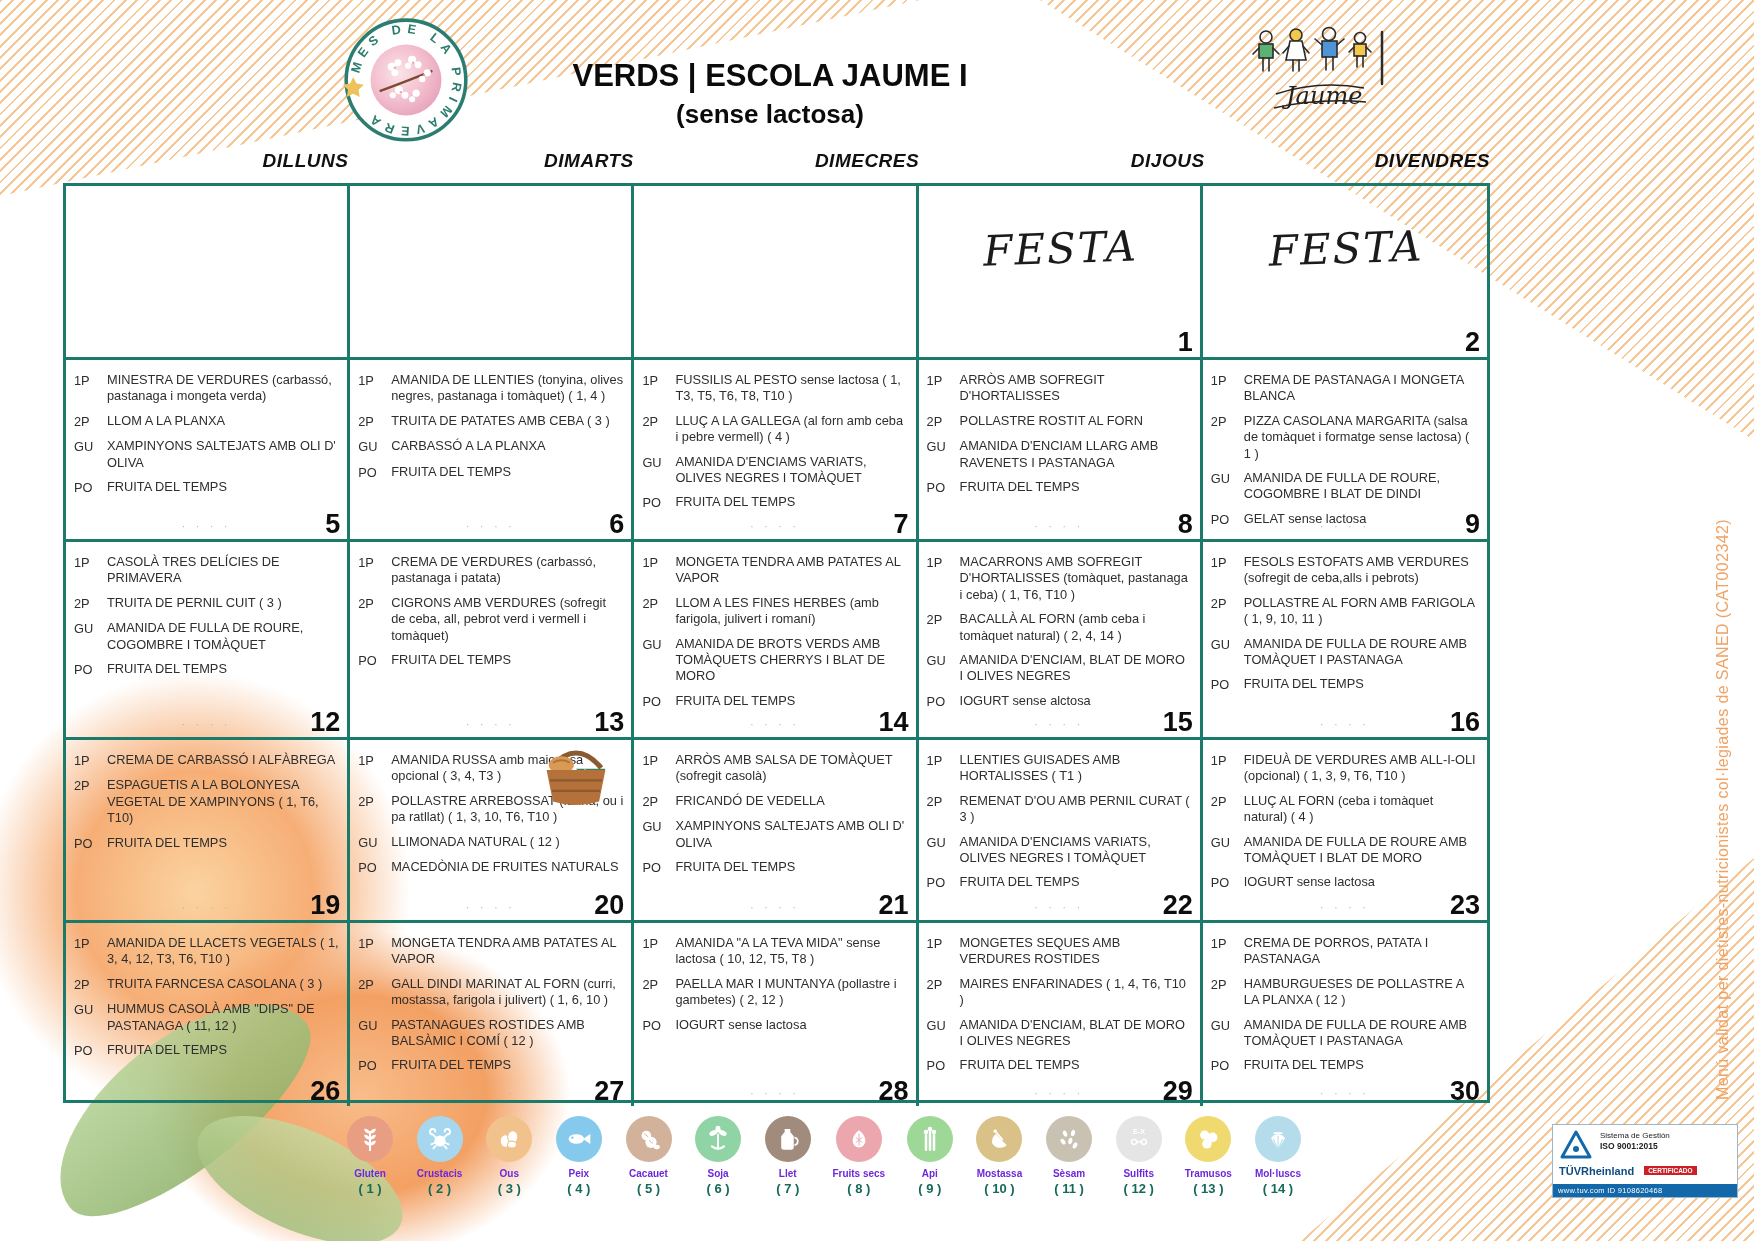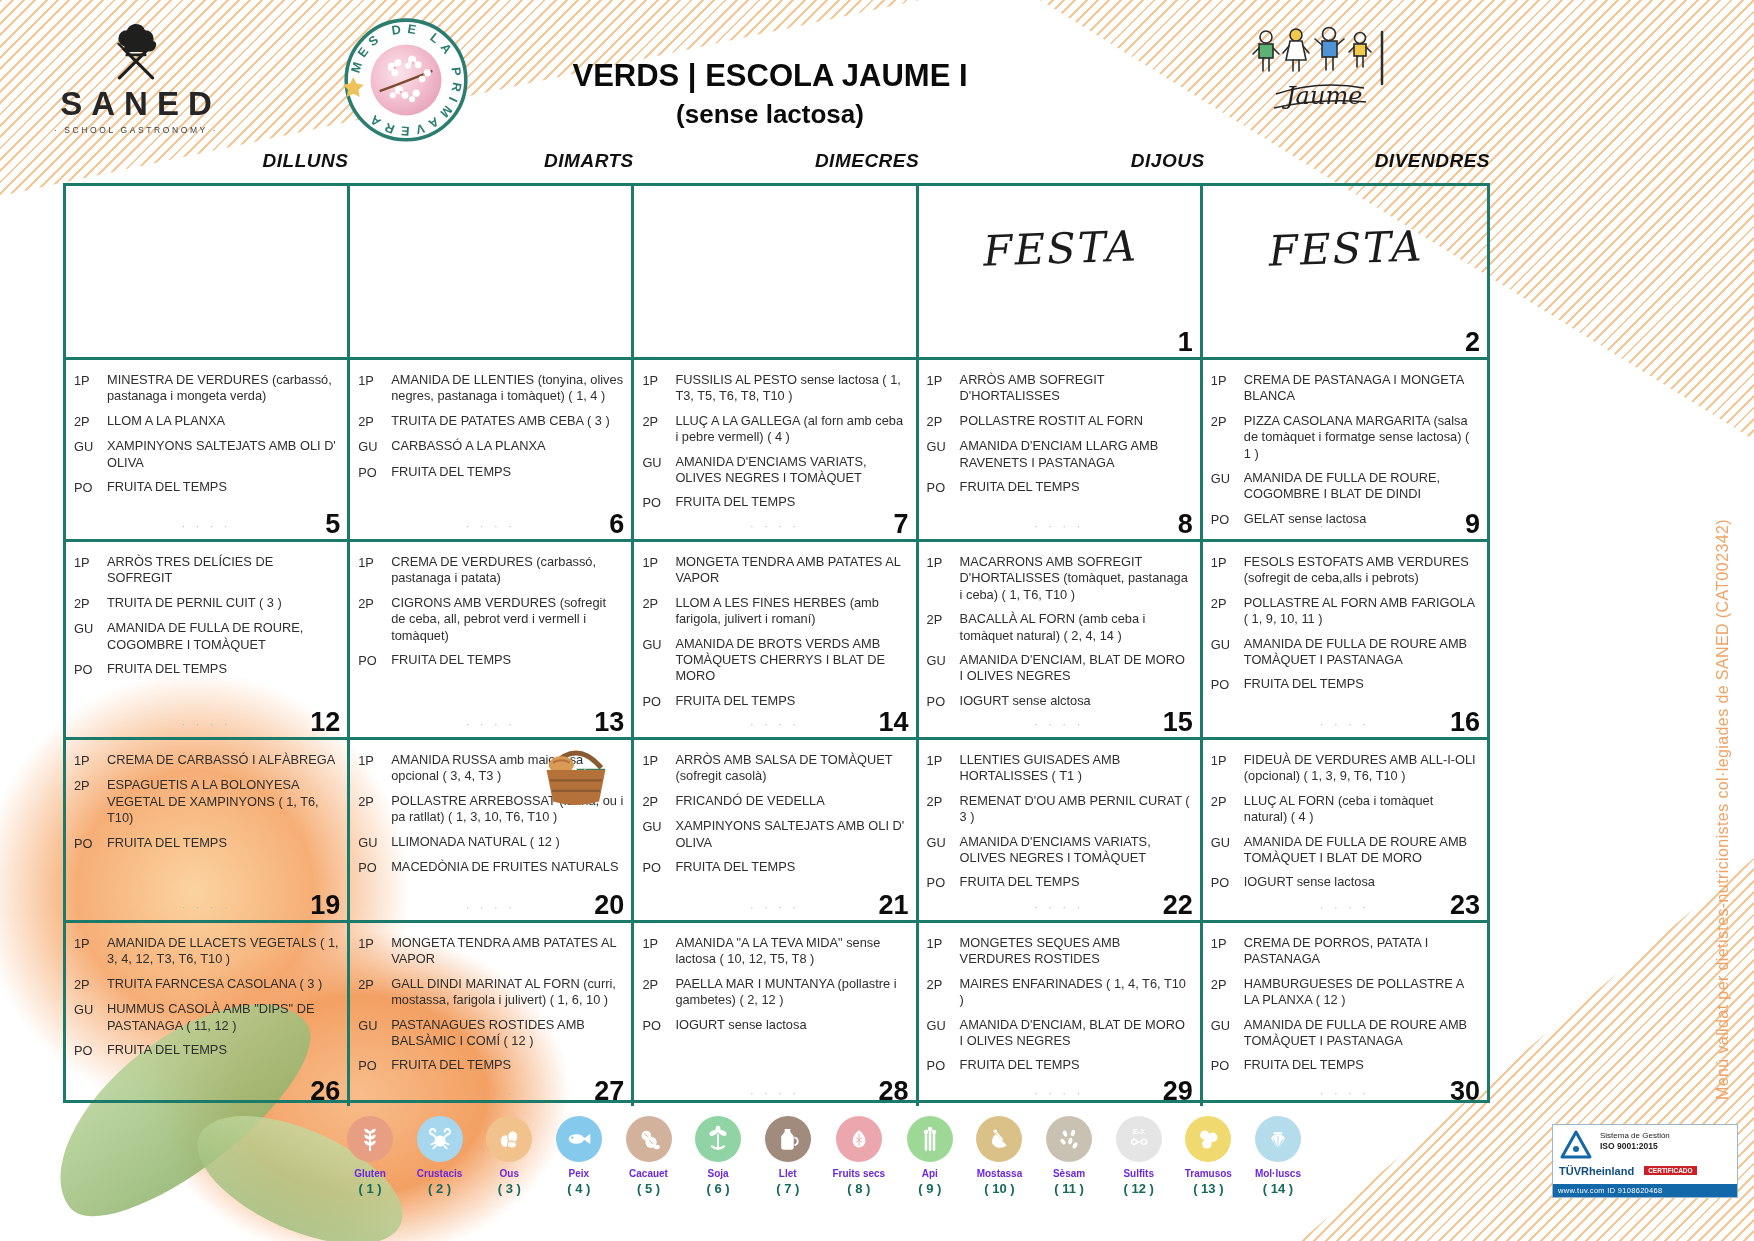--- a/index.html
+++ b/index.html
@@ -76,32 +76,20 @@
 <div class="page">
 
   <div class="stripes s-tl"></div>
   <div class="stripes s-tr"></div>
   <div class="stripes s-br"></div>
   <div class="blob peach1"></div>
   <div class="blob peach2"></div>
   <div class="leaf1"></div>
   <div class="leaf2"></div>
 
-  <div class="brand">
-    <svg width="64" height="58" viewBox="0 0 60 56">
-      <path d="M14 54 L42 26" stroke="#1f1f1d" stroke-width="3" stroke-linecap="round" fill="none"></path>
-      <ellipse cx="44.5" cy="23.5" rx="4.2" ry="5.8" transform="rotate(45 44.5 23.5)" fill="#1f1f1d"></ellipse>
-      <path d="M46 54 L18 26" stroke="#1f1f1d" stroke-width="3" stroke-linecap="round" fill="none"></path>
-      <path d="M16.5 24.5l-3.5-3.5M19.5 21.5l-3.5-3.5M22.5 18.5l-3.5-3.5" stroke="#1f1f1d" stroke-width="2.2" stroke-linecap="round"></path>
-      <path d="M30 2c-4 0-7.4 2.4-8.7 5.9a8 8 0 0 0-8.3 8c0 3.6 2.4 6.6 5.8 7.6l.4 5.5h21.6l.4-5.5c3.4-1 5.8-4 5.8-7.6a8 8 0 0 0-8.3-8A9.3 9.3 0 0 0 30 2z" fill="#1f1f1d"></path>
-      <rect x="19.8" y="30.5" width="20.4" height="2.6" rx="1.3" fill="#1f1f1d"></rect>
-    </svg>
-    <div class="brand-name">SANED</div>
-    <div class="brand-tag">· SCHOOL GASTRONOMY ·</div>
-  </div>
 
   <div class="badge">
     <svg width="130" height="144" viewBox="0 0 128 142">
       <defs>
         <path id="ringpath" d="M64 69m-46 0a46 46 0 1 1 92 0a46 46 0 1 1 -92 0"></path>
         <radialGradient id="pg" cx="40%" cy="40%" r="70%">
           <stop offset="0%" stop-color="#fbe3ea"></stop>
             <stop offset="55%" stop-color="#f3bfcf"></stop>
             <stop offset="100%" stop-color="#e49fb8"></stop>
         </radialGradient>
@@ -281,21 +269,21 @@
         <div class="item">
           <span class="code">PO</span>
           <span class="txt">GELAT sense lactosa</span>
         </div>
         <div class="dots">· · · ·</div>
         <div class="daynum">9</div>
       </div>
       <div class="cell">
         <div class="item">
           <span class="code">1P</span>
-          <span class="txt">ARRÒS TRES DELÍCIES DE SOFREGIT</span>
+          <span class="txt">CASOLÀ TRES DELÍCIES DE PRIMAVERA</span>
         </div>
         <div class="item">
           <span class="code">2P</span>
           <span class="txt">TRUITA DE PERNIL CUIT  ( 3 )</span>
         </div>
         <div class="item">
           <span class="code">GU</span>
           <span class="txt">AMANIDA DE FULLA DE ROURE, COGOMBRE I TOMÀQUET</span>
         </div>
         <div class="item">

